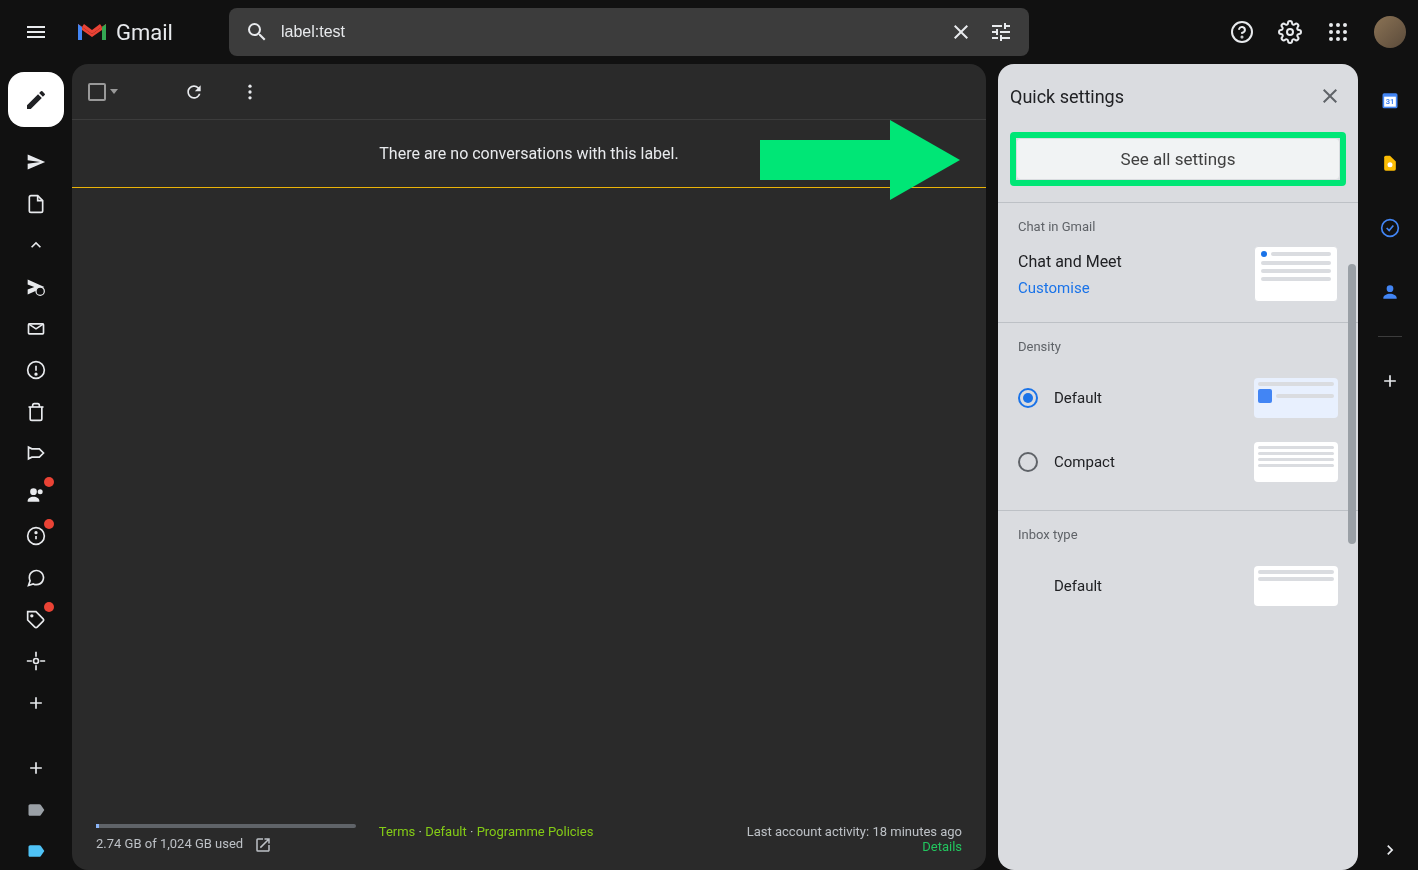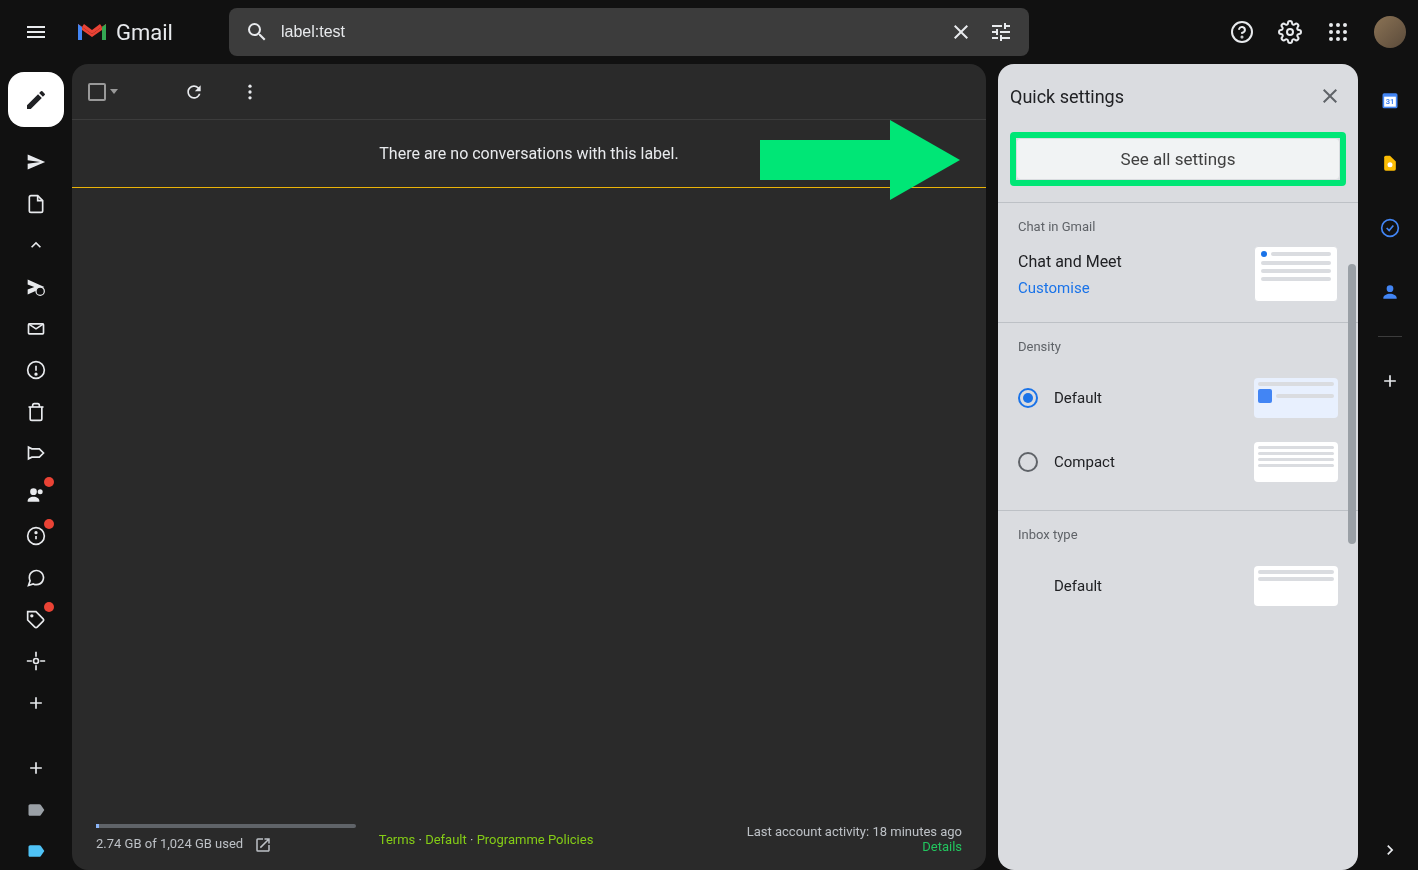--- a/index.html
+++ b/index.html
@@ -167,21 +167,20 @@
 }
 .panel-spacer { flex: 1; }
 .footer {
   padding: 16px 24px;
   font-size: 13px;
   color: #bdc1c6;
 }
 .footer-row {
   display: flex;
   justify-content: space-between;
-  align-items: center;
 }
 .storage-bar {
   width: 260px; height: 4px;
   background: #5f6368;
   border-radius: 2px;
   margin-bottom: 8px;
 }
 .storage-bar-fill {
   width: 1%; height: 100%;
   background: #8ab4f8;

